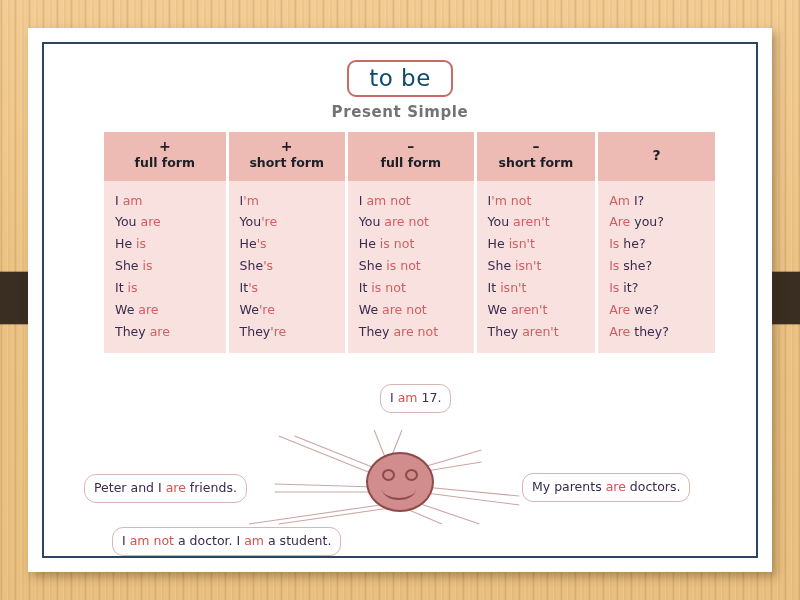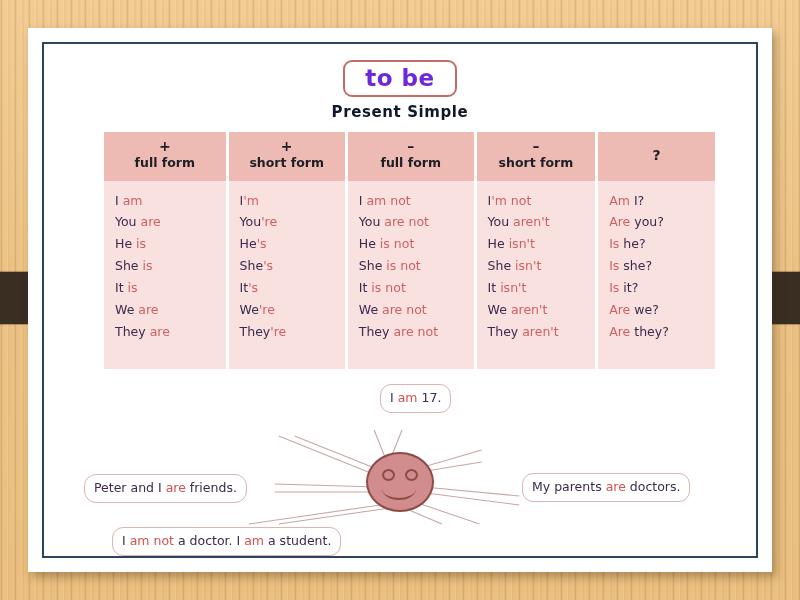--- a/index.html
+++ b/index.html
@@ -46,39 +46,39 @@
 
   
   #title-block{position:absolute;left:0;right:0;top:16px;text-align:center;}
   #title-box{
     display:inline-block;
     border:2px solid #c96b64;border-radius:9px;
     padding:4px 20px 5px 20px;background:#fff;
   }
   #title-text{
     font-family:"DejaVu Sans","Liberation Sans",sans-serif;
-    font-weight:bold;font-size:23px;color:#6d28d9;letter-spacing:.5px;
+    font-weight:normal;font-size:23px;color:#0c4a6e;letter-spacing:.5px;
     line-height:1.05;
   }
   #subtitle{
-    margin-top:6px;font-weight:bold;font-size:15px;color:#0f172a;
+    margin-top:6px;font-weight:bold;font-size:15px;color:#737373;
     letter-spacing:.6px;
   }
 
   
   #table-wrap{position:absolute;left:57px;top:88px;width:617px;}
   table#conj{border-collapse:separate;border-spacing:3px 0;width:100%;table-layout:fixed;}
   table#conj th{
     background:#eebab4;color:#1d1f26;font-weight:bold;font-size:12.5px;
     padding:7px 4px 8px 4px;text-align:center;line-height:1.45;
     border:0;
   }
   table#conj th .sign{display:block;font-size:14px;line-height:1.1;}
   table#conj td{
-    background:#f8e1de;padding:3px 0 24px 0;vertical-align:top;border:0;
+    background:#f8e1de;padding:3px 0 8px 0;vertical-align:top;border:0;
   }
   .celllist{list-style:none;margin:0;padding:6px 0 2px 11px;}
   .celllist li{
     font-size:12.5px;line-height:21.9px;color:#3a2a4e;white-space:nowrap;
     font-family:"DejaVu Sans","Liberation Sans",sans-serif;
   }
   .v{color:#d05f63;}
   .p{color:#3a2a4e;}
 
   

